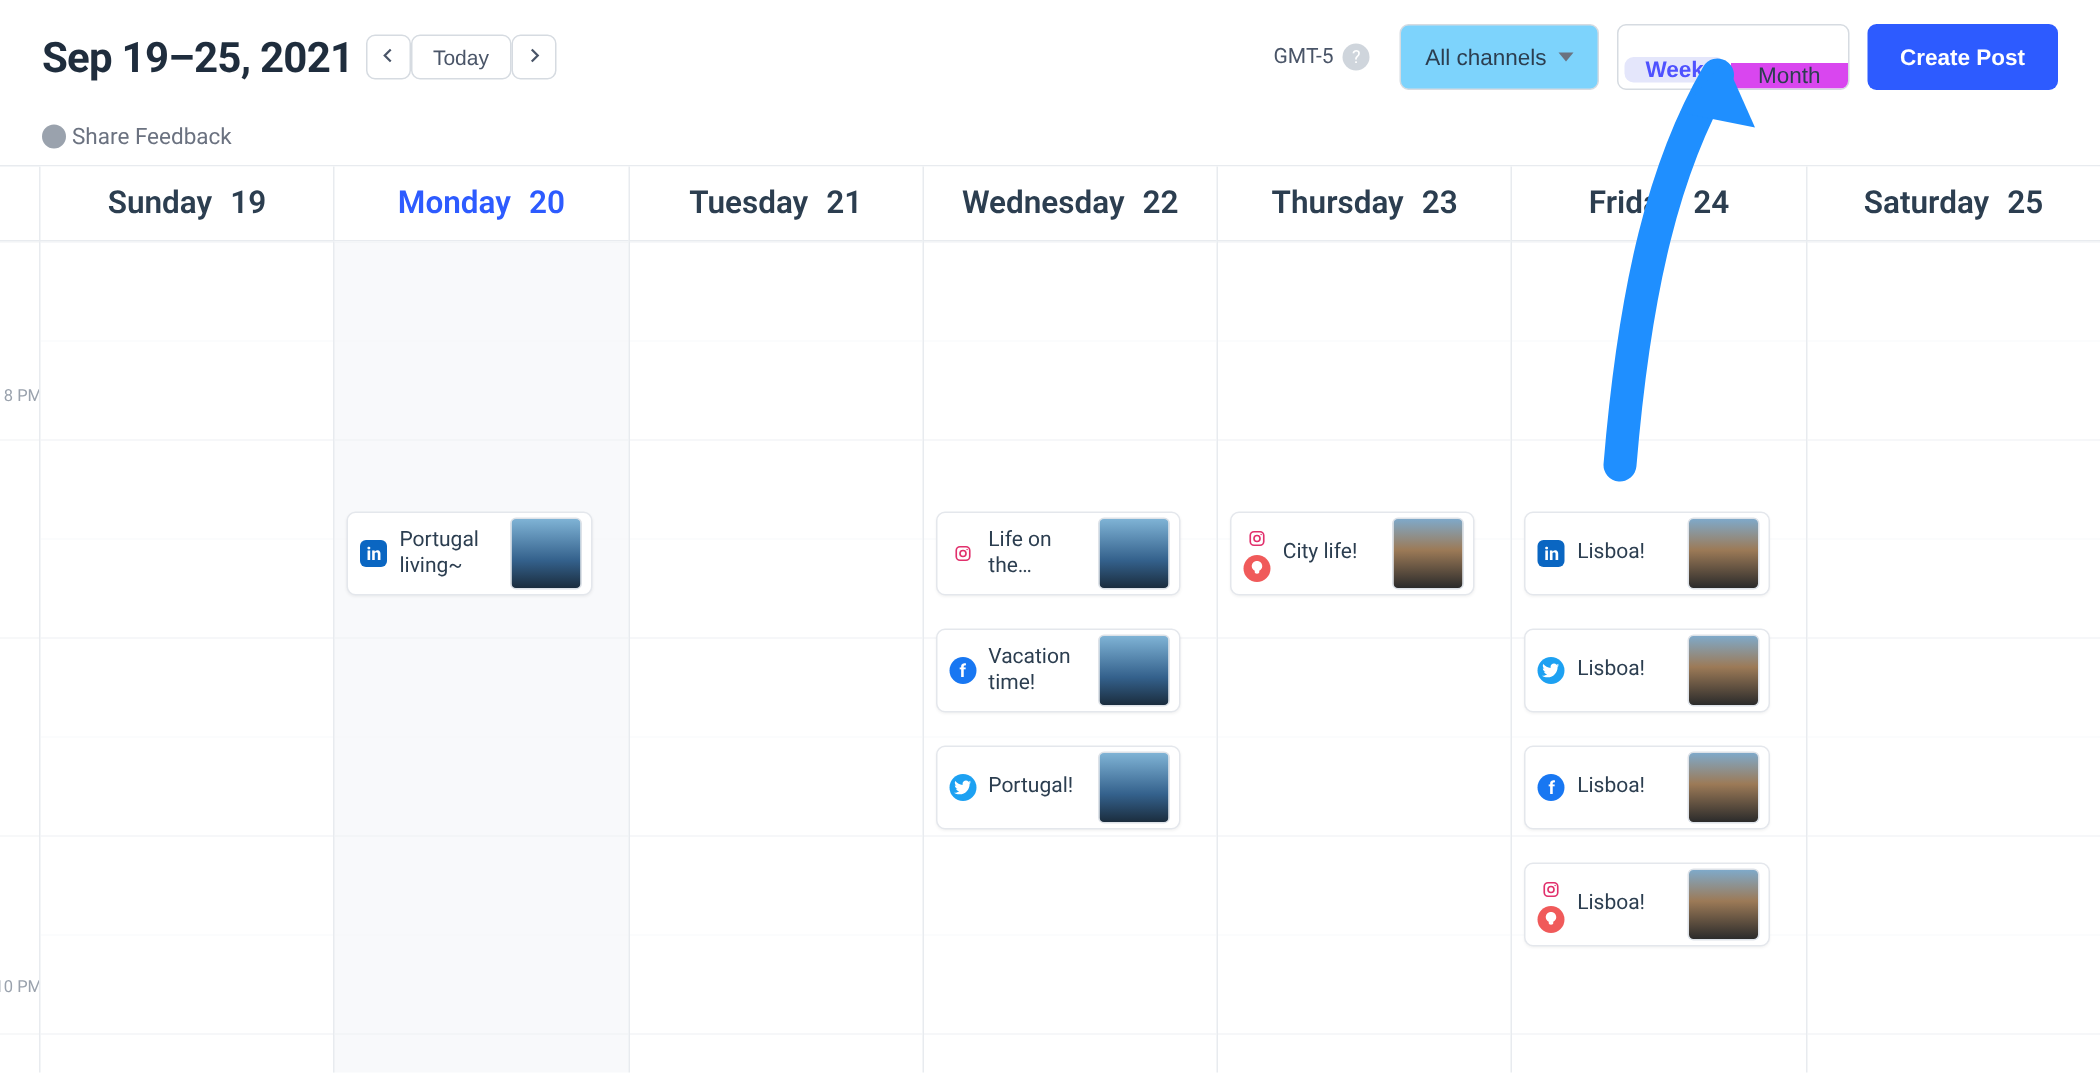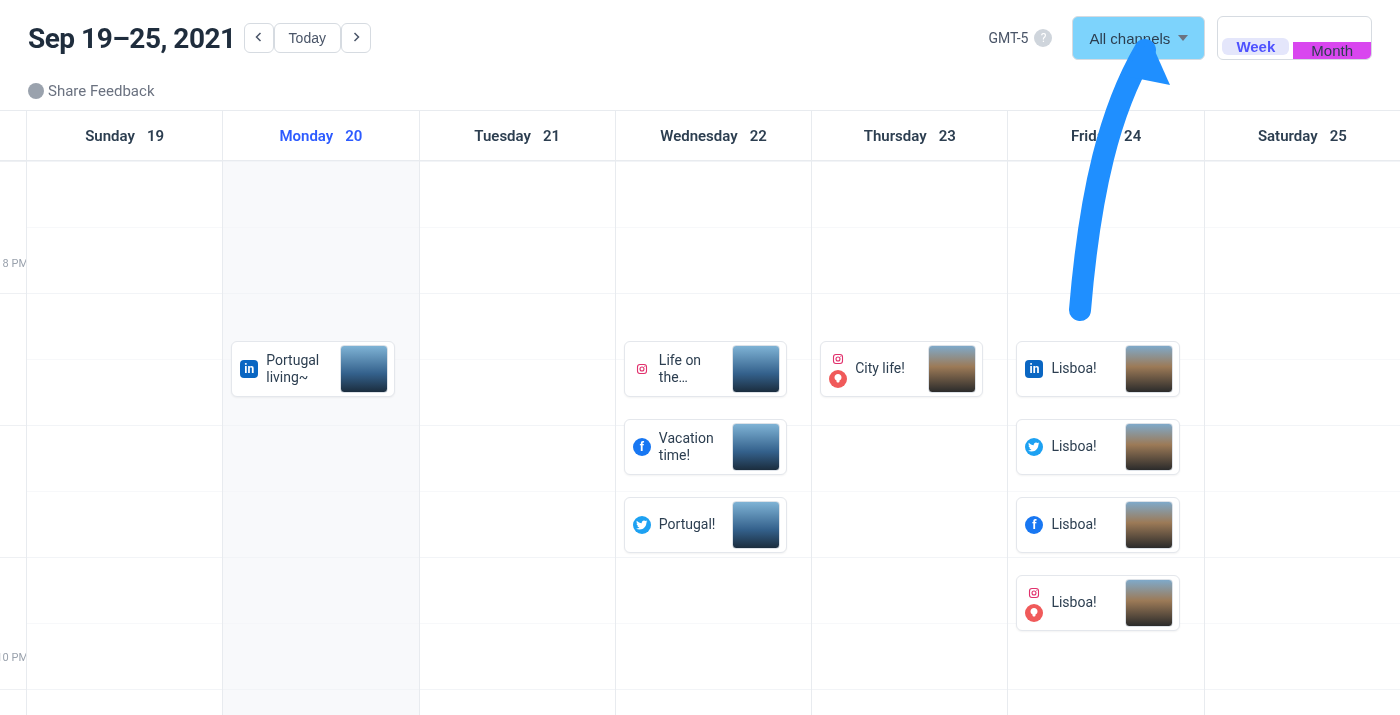--- a/index.html
+++ b/index.html
@@ -116,21 +116,21 @@
   .calendar {
     display:grid;
     grid-template-columns: 26px repeat(7, 1fr);
     border-top:1px solid #e8ebef;
   }
   .day-head {
     height:50px;
     border-left:1px solid #e8ebef;
     border-bottom:1px solid #e8ebef;
     display:flex; align-items:center; justify-content:center; gap:10px;
-    font-size:15px; color:#2c3e50; font-weight:600;
+    font-size:21px; color:#2c3e50; font-weight:600;
     background:#fff;
   }
   .day-head.highlight { color:#2d5bff; }
   .day-head .num { font-weight:600; color:inherit; margin-left:2px; }
 
   .col {
     border-left:1px solid #e8ebef;
     position:relative;
     height:580px; 
     overflow:hidden;
@@ -238,20 +238,21 @@
       <span class="q">?</span>
     </div>
     <button class="dropdown-btn">
       <span>All channels</span>
       <span class="caret-down"></span>
     </button>
     <div class="view-toggle">
       <button class="active">Week</button>
       <button>Month</button>
     </div>
+    <button class="create-btn">Create Post</button>
   </div>
 </div>
 
 <div class="feedback">
   <span class="bubble"></span>
   <span>Share Feedback</span>
 </div>
 
 <div class="calendar" id="calendar">
     <div style="border-bottom: 1px solid rgb(232, 235, 239);"></div>

